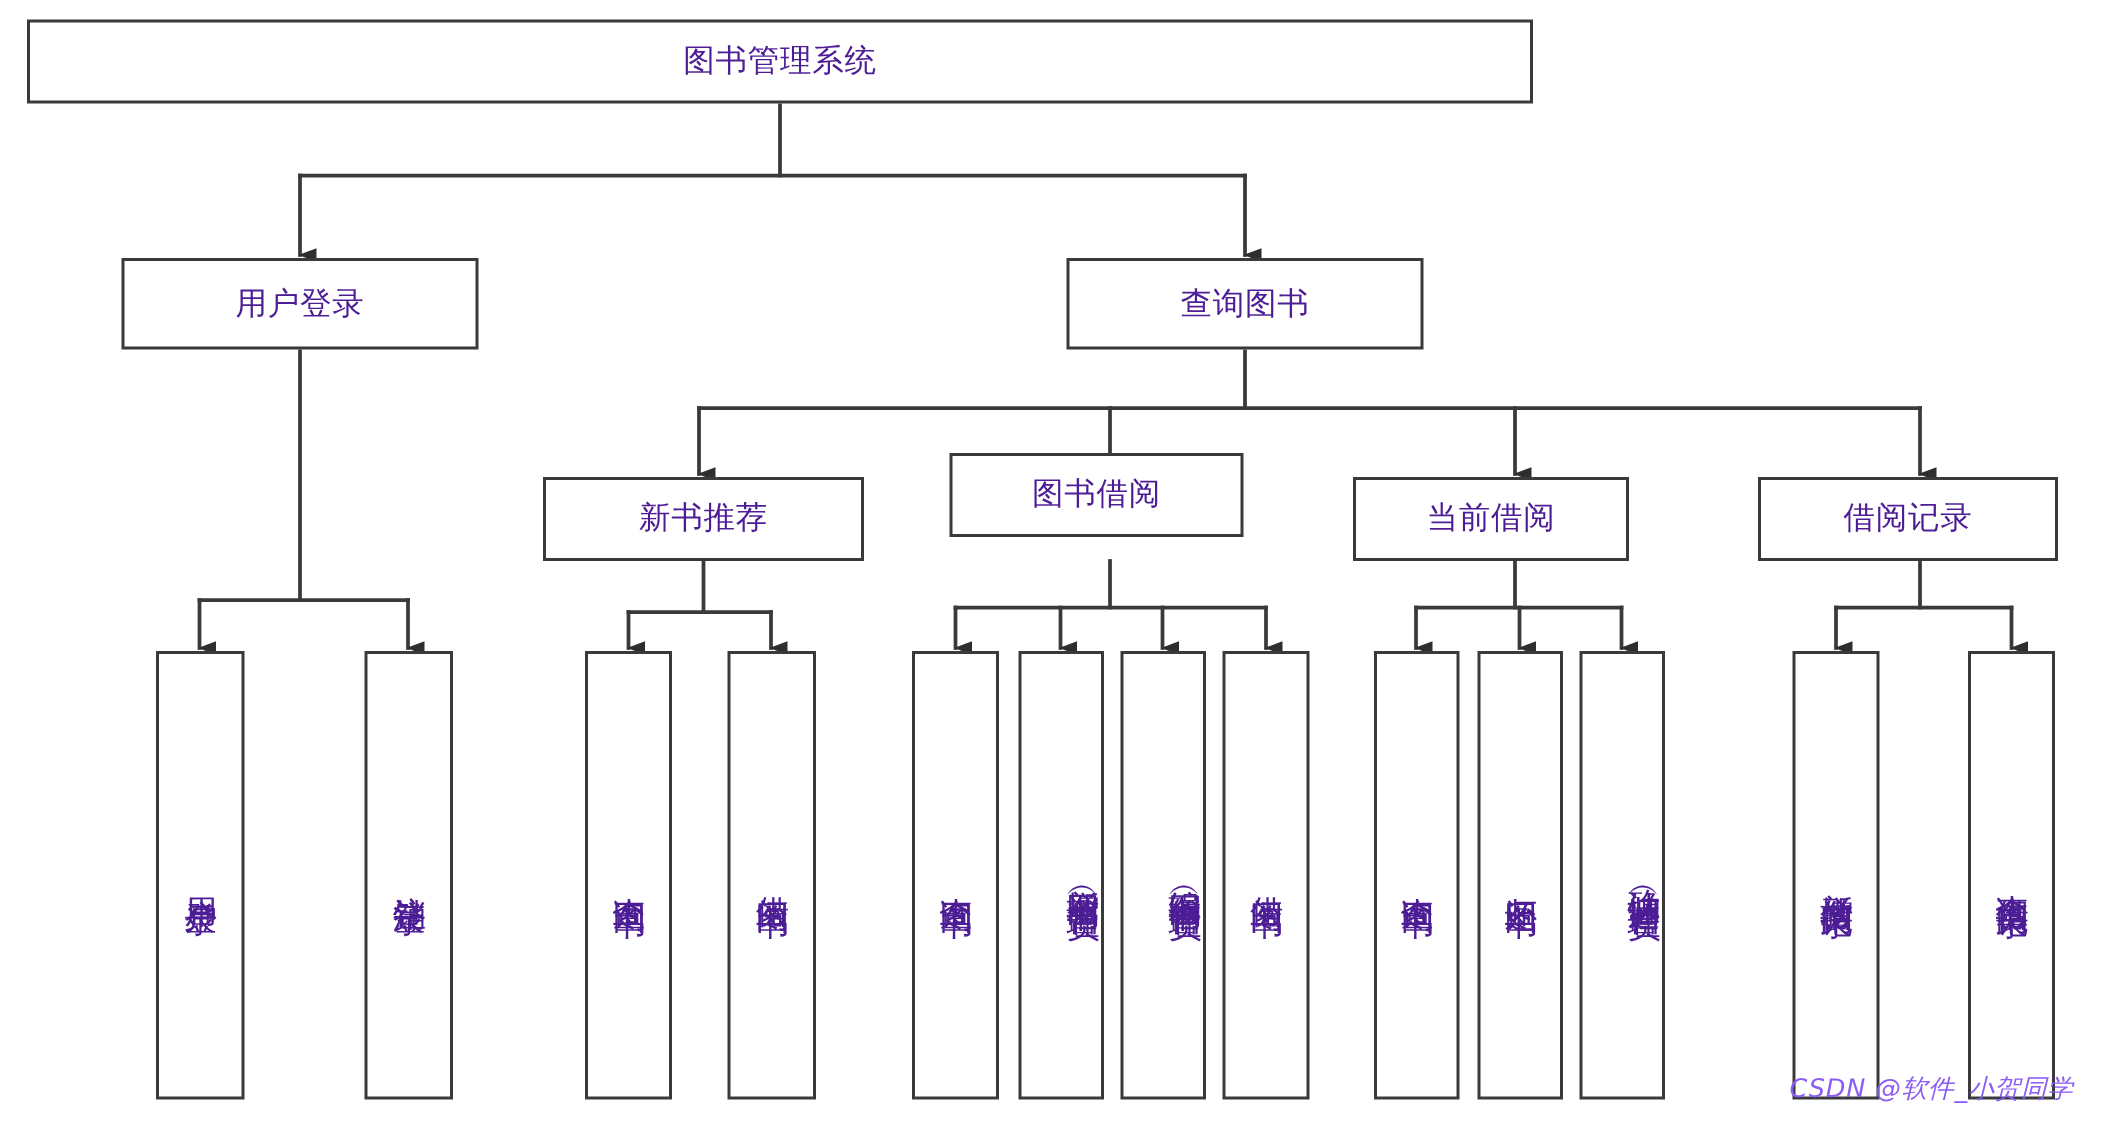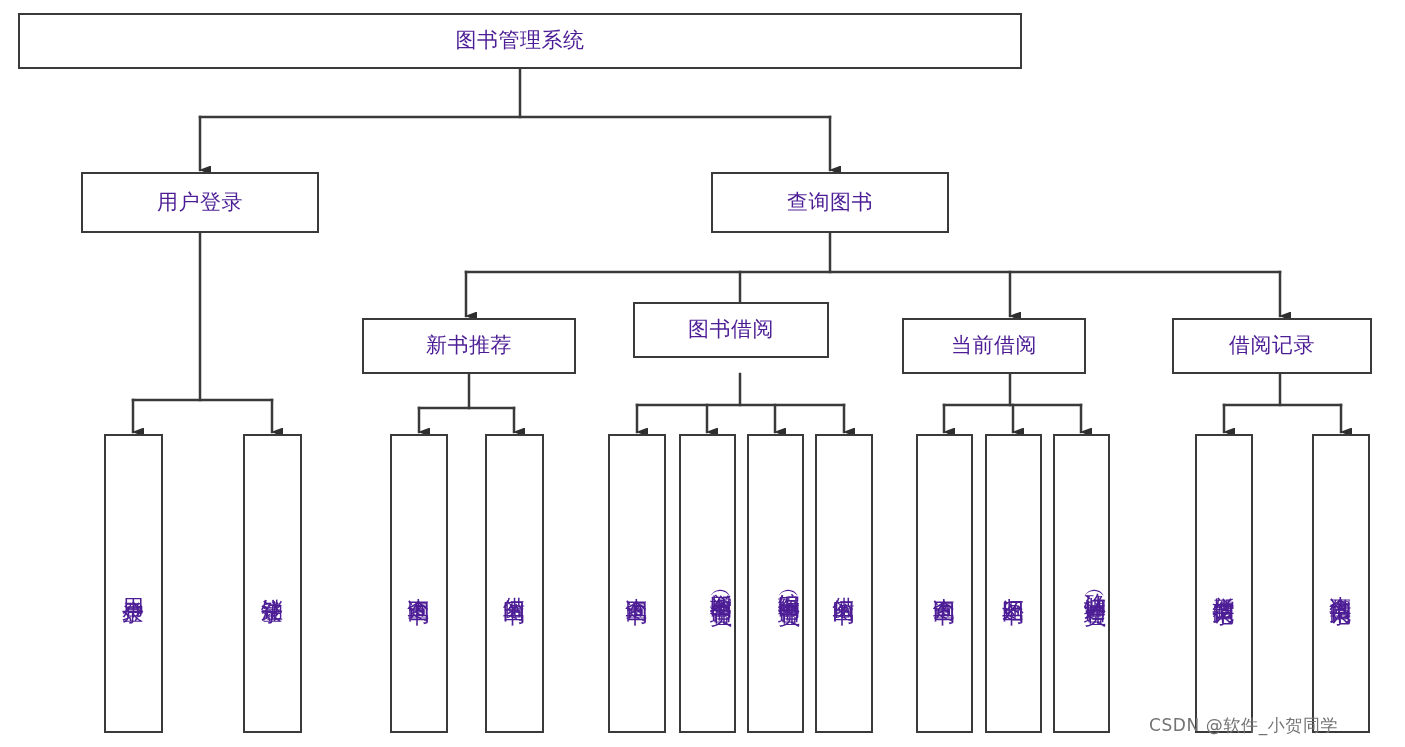--- a/index.html
+++ b/index.html
@@ -172,14 +172,14 @@
         <span class="label">确认归还（管理员）</span>
       </div>
       <div class="node vert mid" style="left: 1195px; top: 434px; width: 58px; height: 299px;">
         <span class="label">新增借阅记录</span>
       </div>
       <div class="node vert mid" style="left: 1312px; top: 434px; width: 58px; height: 299px;">
         <span class="label">查询借阅记录</span>
       </div>
     </div>
 
-  <div class="watermark" style="left: 1149px; top: 714px; color: #737373;">CSDN @软件_小贺同学</div>
+  <div class="watermark" style="left: 1193px; top: 714px; color: #8b5cf6; font-style: italic;">CSDN @软件_小贺同学</div>
 </div>
 
 </body></html>

